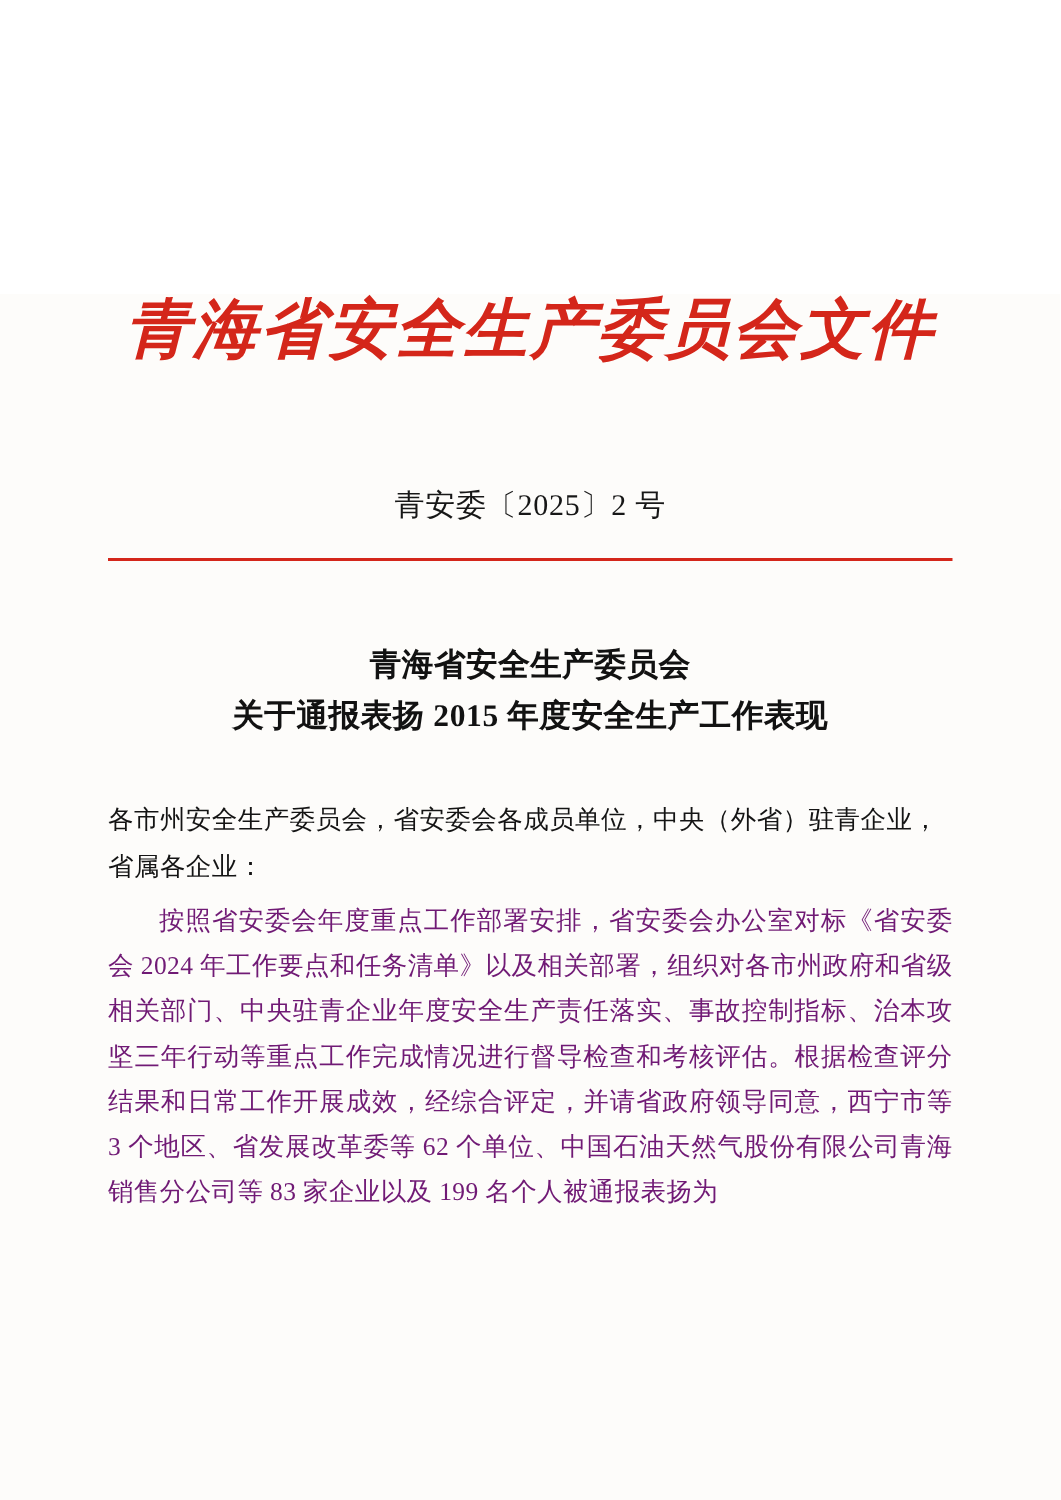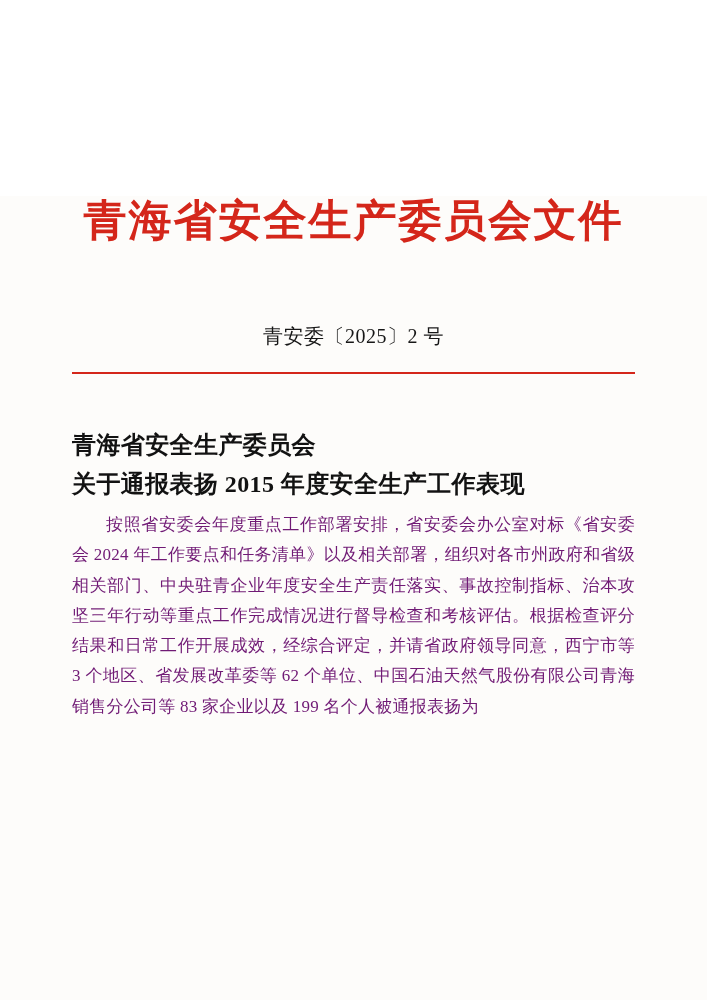--- a/index.html
+++ b/index.html
@@ -25,38 +25,39 @@
   .doc-title {
     margin-top: 196px;
     text-align: center;
     color: #d4261a;
     font-size: 43px;
     font-weight: bold;
     letter-spacing: 2px;
     line-height: 1.15;
     font-family: "Liberation Serif", "DejaVu Serif", serif;
     white-space: nowrap;
+    font-style: italic;
   }
   .doc-number {
     margin-top: 78px;
     text-align: center;
     font-size: 20px;
     letter-spacing: 0.5px;
     color: #171717;
   }
   .red-rule {
     margin-top: 22px;
     height: 2px;
     background: #d4261a;
     width: 100%;
   }
   .subject {
     margin-top: 52px;
-    text-align: left;
-    font-size: 24px;
+    text-align: center;
+    font-size: 21px;
     font-weight: bold;
     line-height: 1.62;
     color: #121212;
     letter-spacing: 0.4px;
   }
   .subject div {
     white-space: nowrap;
   }
   .salutation {
     margin-top: 38px;
@@ -88,18 +89,19 @@
 
   <div class="doc-number">青安委〔2025〕2 号</div>
 
   <div class="red-rule"></div>
 
   <div class="subject">
     <div>青海省安全生产委员会</div>
     <div>关于通报表扬 2015 年度安全生产工作表现</div>
   </div>
 
+  <div class="salutation">各市州安全生产委员会，省安委会各成员单位，中央（外省）驻青企业，省属各企业：</div>
 
   <div class="body-text">
     <span class="indent">按照省安委会年度重点工作部署安排，省安委会办公室对标《省安委会 2024 年工作要点和任务清单》以及相关部署，组织对各市州政府和省级相关部门、中央驻青企业年度安全生产责任落实、事故控制指标、治本攻坚三年行动等重点工作完成情况进行督导检查和考核评估。根据检查评分结果和日常工作开展成效，经综合评定，并请省政府领导同意，西宁市等 3 个地区、省发展改革委等 62 个单位、中国石油天然气股份有限公司青海销售分公司等 83 家企业以及 199 名个人被通报表扬为</span>
   </div>
 
 </div>
 
 </body></html>

